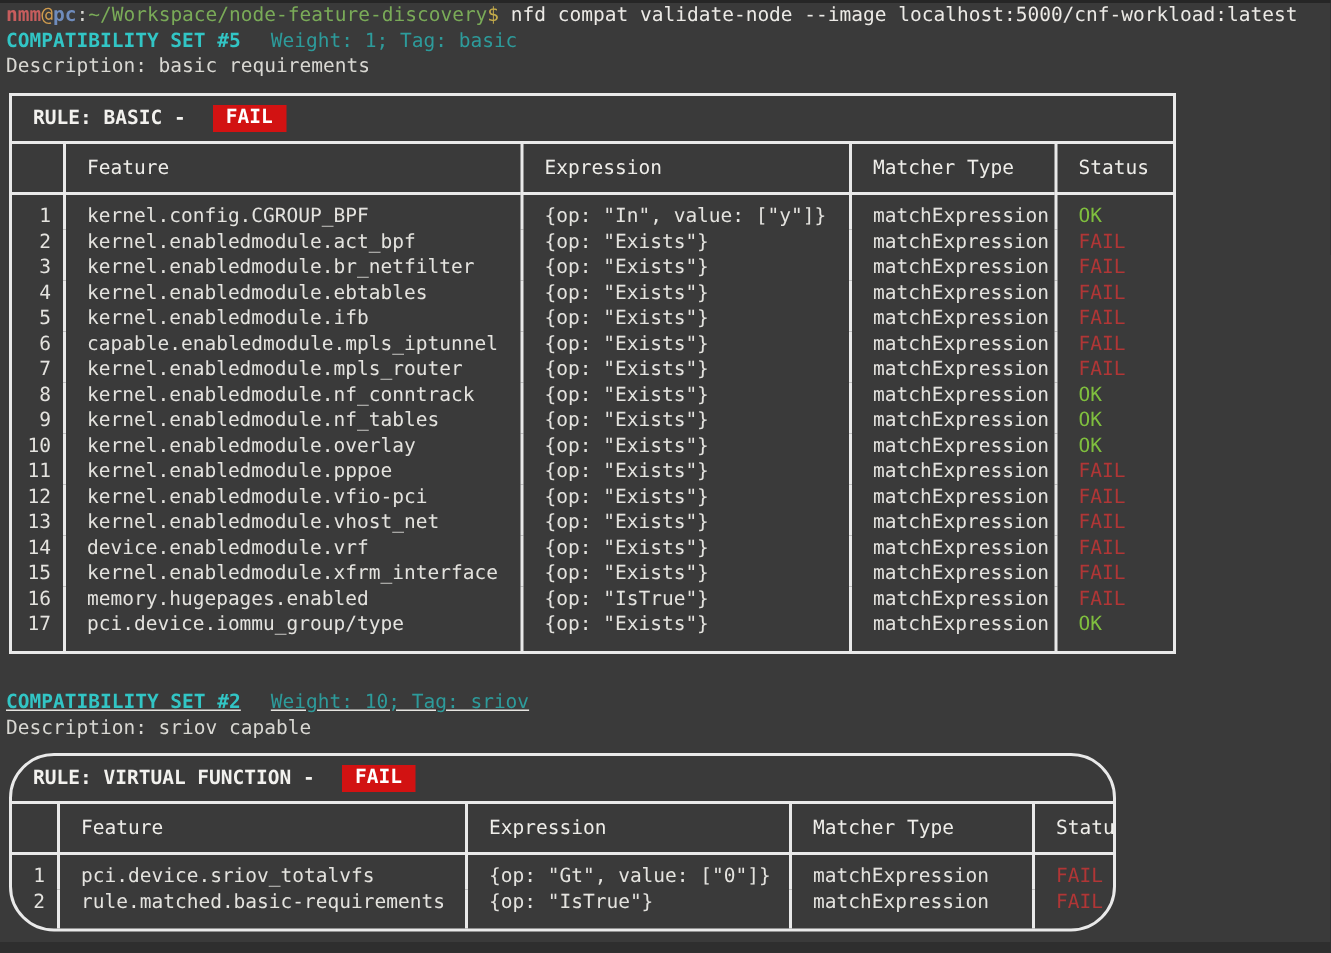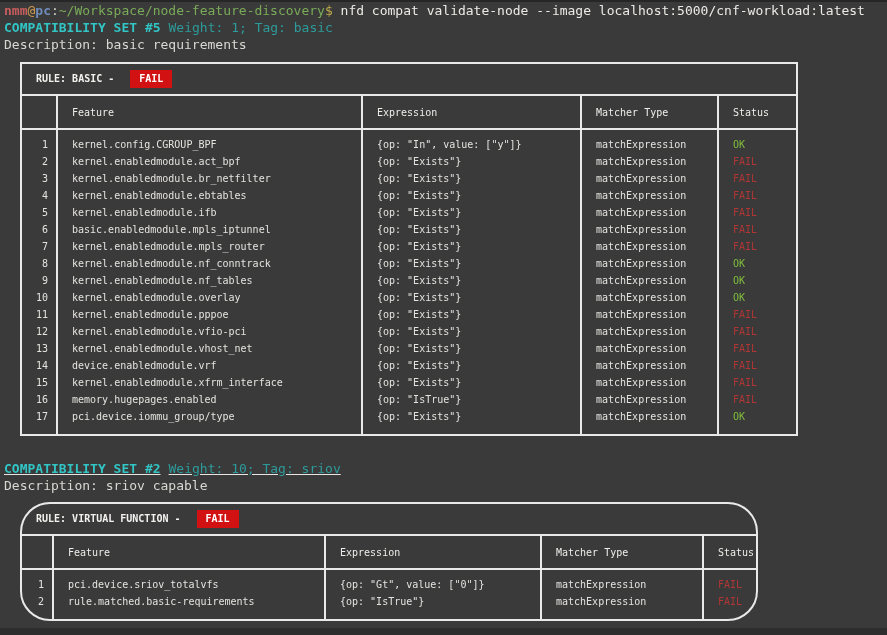--- a/index.html
+++ b/index.html
@@ -35,34 +35,34 @@
   
   .p-user  { color: #c75d5d; font-weight: bold; }
   .p-at    { color: #cf9b4e; }
   .p-host  { color: #6f8cbd; font-weight: bold; }
   .p-colon { color: #d8d7d3; }
   .p-path  { color: #7aab58; }
   .p-dollar{ color: #c3aa4a; }
   .p-cmd   { color: #eceae6; }
 
   .set-title { color: #32c5c5; font-weight: bold; }
-  .set-meta  { color: #2d9b9b; margin-left: 8px; }
+  .set-meta  { color: #2d9b9b; margin-left: 20px; }
   .desc      { color: #d9d8d3; }
 
   .set2-gap { margin-top: 24px; text-decoration: underline; }
 
   
   table.rule-table {
     border: 2px solid #e9e9e9;
     border-spacing: 0;
     table-layout: fixed;
-    margin-left: 20px;
+    margin-left: 6px;
     background: transparent;
     color: #e4e3df;
-    font-size: 10px;
+    font-size: 13px;
     line-height: 17px;
   }
   table.t1 { width: 774px; margin-top: 9px; }
   table.t2 { width: 734px; margin-top: 8px; border-radius: 30px; }
 
   tr.rule-row td {
     border-bottom: 2px solid #e9e9e9;
     height: 28px;
     padding-left: 14px;
     font-weight: bold;
@@ -188,21 +188,21 @@
           </tr>
           <tr>
             <td>5</td>
             <td>kernel.enabledmodule.ifb</td>
             <td>{op: "Exists"}</td>
             <td>matchExpression</td>
             <td class="fail">FAIL</td>
           </tr>
           <tr>
             <td>6</td>
-            <td>basic.enabledmodule.mpls_iptunnel</td>
+            <td>capable.enabledmodule.mpls_iptunnel</td>
             <td>{op: "Exists"}</td>
             <td>matchExpression</td>
             <td class="fail">FAIL</td>
           </tr>
           <tr>
             <td>7</td>
             <td>kernel.enabledmodule.mpls_router</td>
             <td>{op: "Exists"}</td>
             <td>matchExpression</td>
             <td class="fail">FAIL</td>

